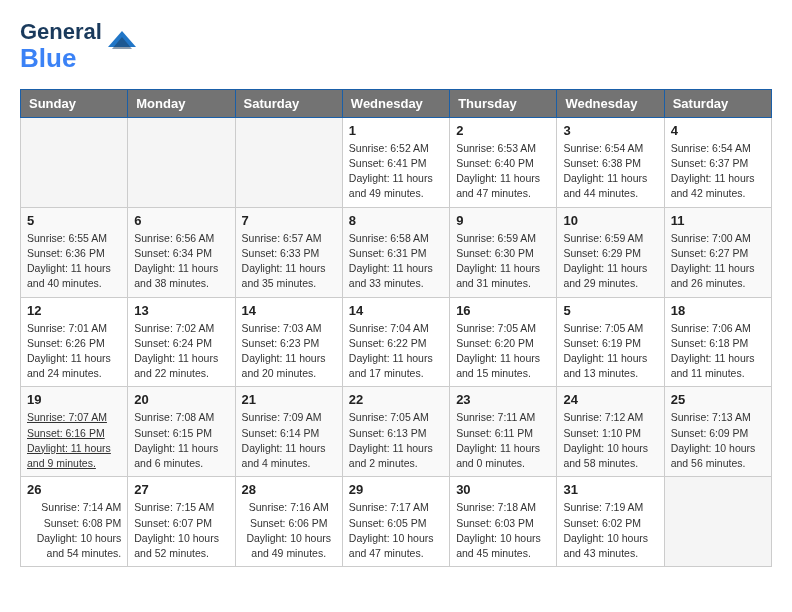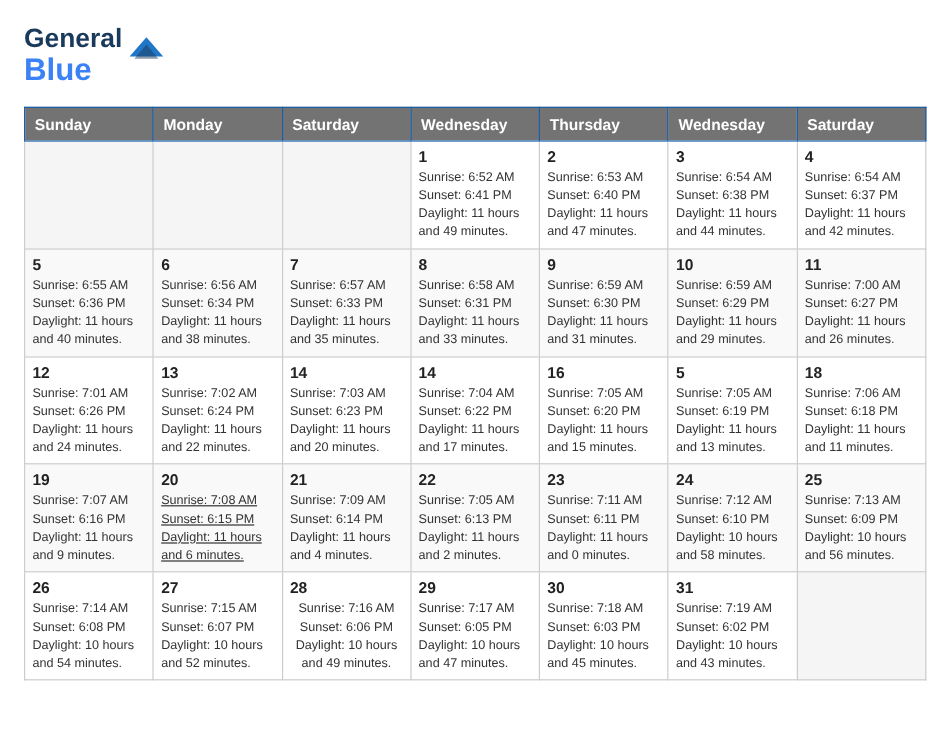--- a/index.html
+++ b/index.html
@@ -215,27 +215,27 @@
         <td>
           <div class="day-num">18</div>
           <div class="day-info" style="white-space: pre-line;">Sunrise: 7:06 AM
 Sunset: 6:18 PM
 Daylight: 11 hours and 11 minutes.</div>
         </td>
       </tr>
       <tr>
         <td>
           <div class="day-num">19</div>
-          <div class="day-info" style="white-space: pre-line;">Sunrise: 7:07 AM
+          <div class="day-info" style="white-space: pre-line; text-decoration: underline;">Sunrise: 7:07 AM
 Sunset: 6:16 PM
 Daylight: 11 hours and 9 minutes.</div>
         </td>
         <td>
           <div class="day-num">20</div>
-          <div class="day-info" style="white-space: pre-line; text-decoration: underline;">Sunrise: 7:08 AM
+          <div class="day-info" style="white-space: pre-line;">Sunrise: 7:08 AM
 Sunset: 6:15 PM
 Daylight: 11 hours and 6 minutes.</div>
         </td>
         <td>
           <div class="day-num">21</div>
           <div class="day-info" style="white-space: pre-line;">Sunrise: 7:09 AM
 Sunset: 6:14 PM
 Daylight: 11 hours and 4 minutes.</div>
         </td>
         <td>
@@ -246,34 +246,34 @@
         </td>
         <td>
           <div class="day-num">23</div>
           <div class="day-info" style="white-space: pre-line;">Sunrise: 7:11 AM
 Sunset: 6:11 PM
 Daylight: 11 hours and 0 minutes.</div>
         </td>
         <td>
           <div class="day-num">24</div>
           <div class="day-info" style="white-space: pre-line;">Sunrise: 7:12 AM
-Sunset: 6:10 PM
+Sunset: 1:10 PM
 Daylight: 10 hours and 58 minutes.</div>
         </td>
         <td>
           <div class="day-num">25</div>
           <div class="day-info" style="white-space: pre-line;">Sunrise: 7:13 AM
 Sunset: 6:09 PM
 Daylight: 10 hours and 56 minutes.</div>
         </td>
       </tr>
       <tr>
         <td>
           <div class="day-num">26</div>
-          <div class="day-info" style="white-space: pre-line;">Sunrise: 7:14 AM
+          <div class="day-info" style="white-space: pre-line; text-align: right;">Sunrise: 7:14 AM
 Sunset: 6:08 PM
 Daylight: 10 hours and 54 minutes.</div>
         </td>
         <td>
           <div class="day-num">27</div>
           <div class="day-info" style="white-space: pre-line;">Sunrise: 7:15 AM
 Sunset: 6:07 PM
 Daylight: 10 hours and 52 minutes.</div>
         </td>
         <td>

